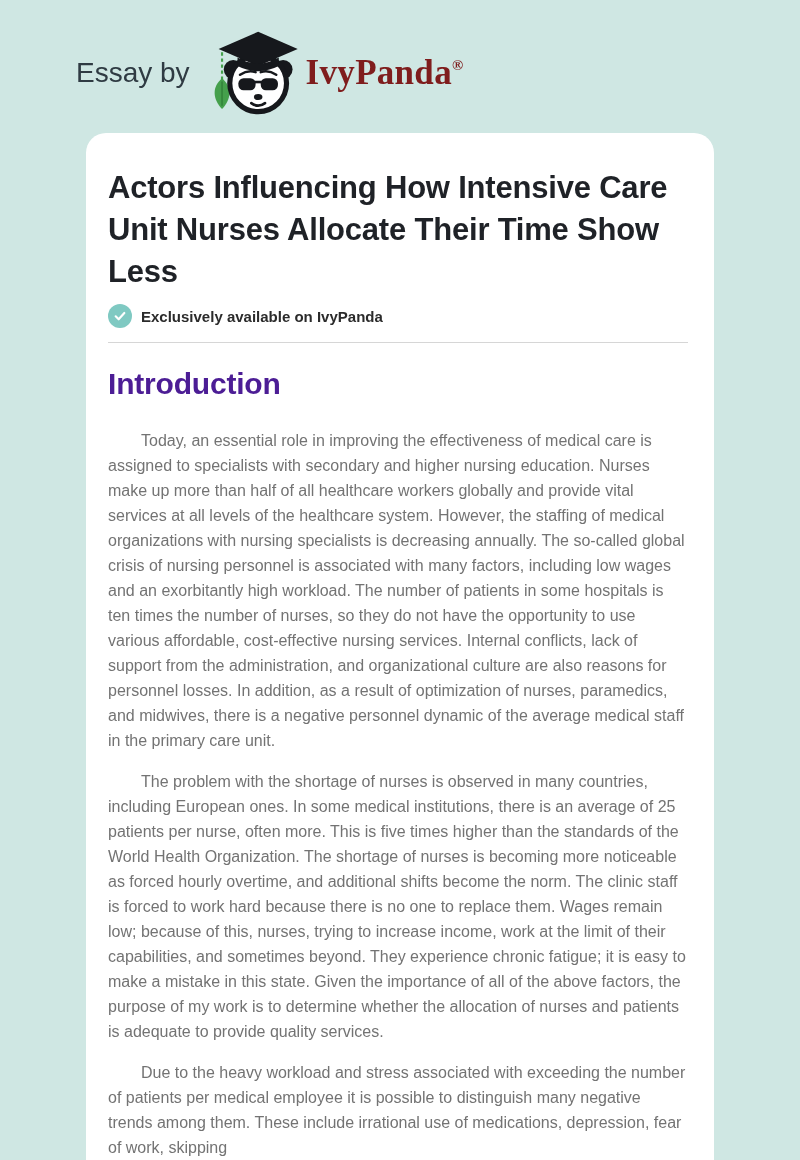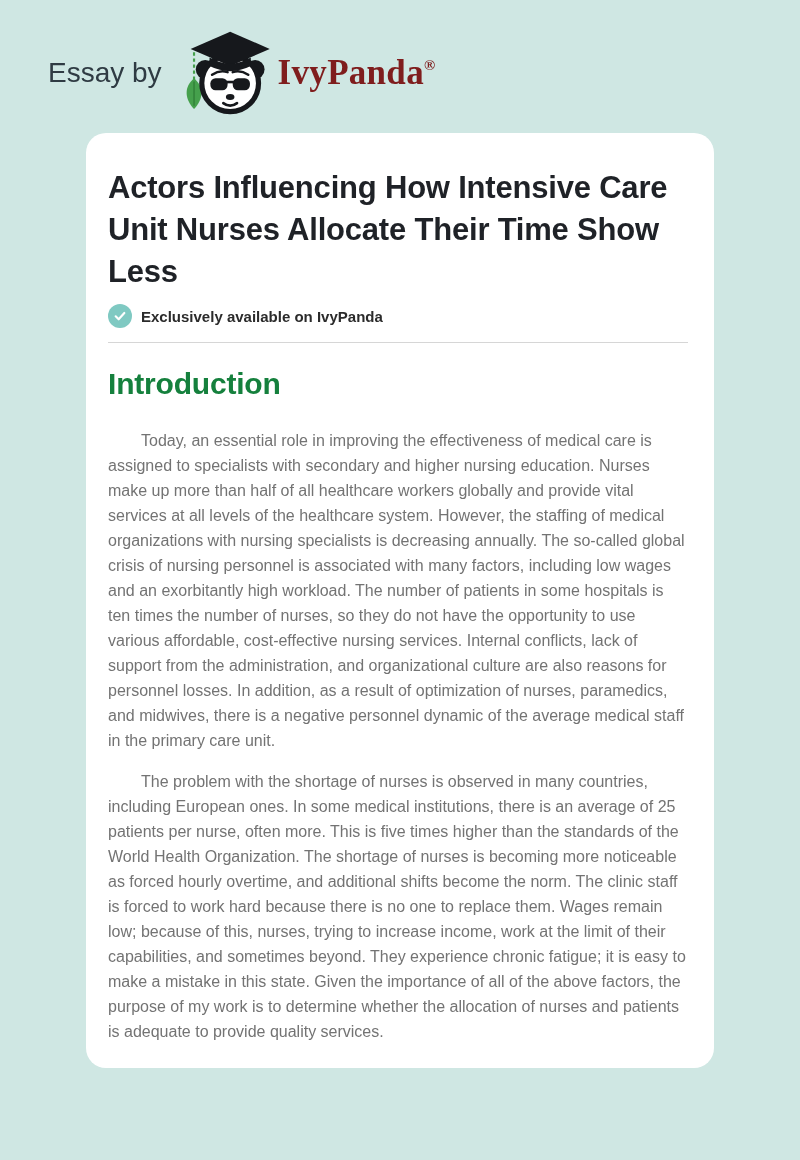--- a/index.html
+++ b/index.html
@@ -8,21 +8,21 @@
     width: 800px;
     height: 1160px;
     background: #cfe7e3;
     font-family: "Liberation Sans", sans-serif;
     overflow: hidden;
   }
   .header {
     height: 133px;
     display: flex;
     align-items: center;
-    padding: 12px 0 0 48px;
+    padding: 12px 0 0 76px;
   }
   .essay-by {
     font-size: 28px;
     color: #2f3b43;
     margin-right: 18px;
   }
   .logo {
     display: flex;
     align-items: center;
     cursor: pointer;
@@ -80,21 +80,21 @@
   }
   .divider {
     border: none;
     border-top: 1px solid #d6d6d6;
     margin: 14px 0 0 0;
   }
   .section-heading {
     margin: 24px 0 0 0;
     font-size: 30px;
     font-weight: bold;
-    color: #15803d;
+    color: #4c1d95;
     letter-spacing: -0.2px;
   }
   .para {
     margin: 16px 0 0 0;
     font-size: 16px;
     line-height: 25px;
     color: #737373;
     text-indent: 33px;
   }
   .para.first { margin-top: 27px; }
@@ -148,13 +148,14 @@
     </span>
     <span class="badge-label">Exclusively available on IvyPanda</span>
   </div>
 
   <hr class="divider">
 
   <h2 class="section-heading">Introduction</h2>
 
   <p class="para first">Today, an essential role in improving the effectiveness of medical care is assigned to specialists with secondary and higher nursing education. Nurses make up more than half of all healthcare workers globally and provide vital services at all levels of the healthcare system. However, the staffing of medical organizations with nursing specialists is decreasing annually. The so-called global crisis of nursing personnel is associated with many factors, including low wages and an exorbitantly high workload. The number of patients in some hospitals is ten times the number of nurses, so they do not have the opportunity to use various affordable, cost-effective nursing services. Internal conflicts, lack of support from the administration, and organizational culture are also reasons for personnel losses. In addition, as a result of optimization of nurses, paramedics, and midwives, there is a negative personnel dynamic of the average medical staff in the primary care unit.</p>
   <p class="para">The problem with the shortage of nurses is observed in many countries, including European ones. In some medical institutions, there is an average of 25 patients per nurse, often more. This is five times higher than the standards of the World Health Organization. The shortage of nurses is becoming more noticeable as forced hourly overtime, and additional shifts become the norm. The clinic staff is forced to work hard because there is no one to replace them. Wages remain low; because of this, nurses, trying to increase income, work at the limit of their capabilities, and sometimes beyond. They experience chronic fatigue; it is easy to make a mistake in this state. Given the importance of all of the above factors, the purpose of my work is to determine whether the allocation of nurses and patients is adequate to provide quality services.</p>
+  <p class="para">Due to the heavy workload and stress associated with exceeding the number of patients per medical employee it is possible to distinguish many negative trends among them. These include irrational use of medications, depression, fear of work, skipping</p>
 </div>
 
 </body></html>

